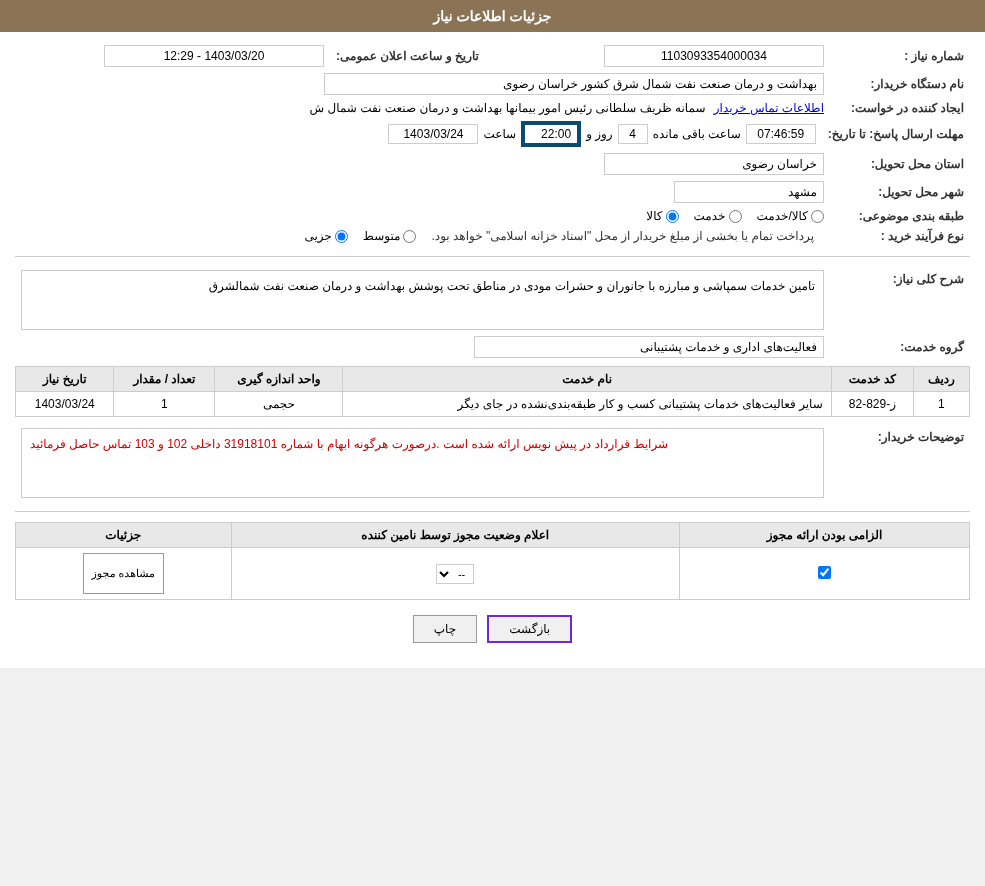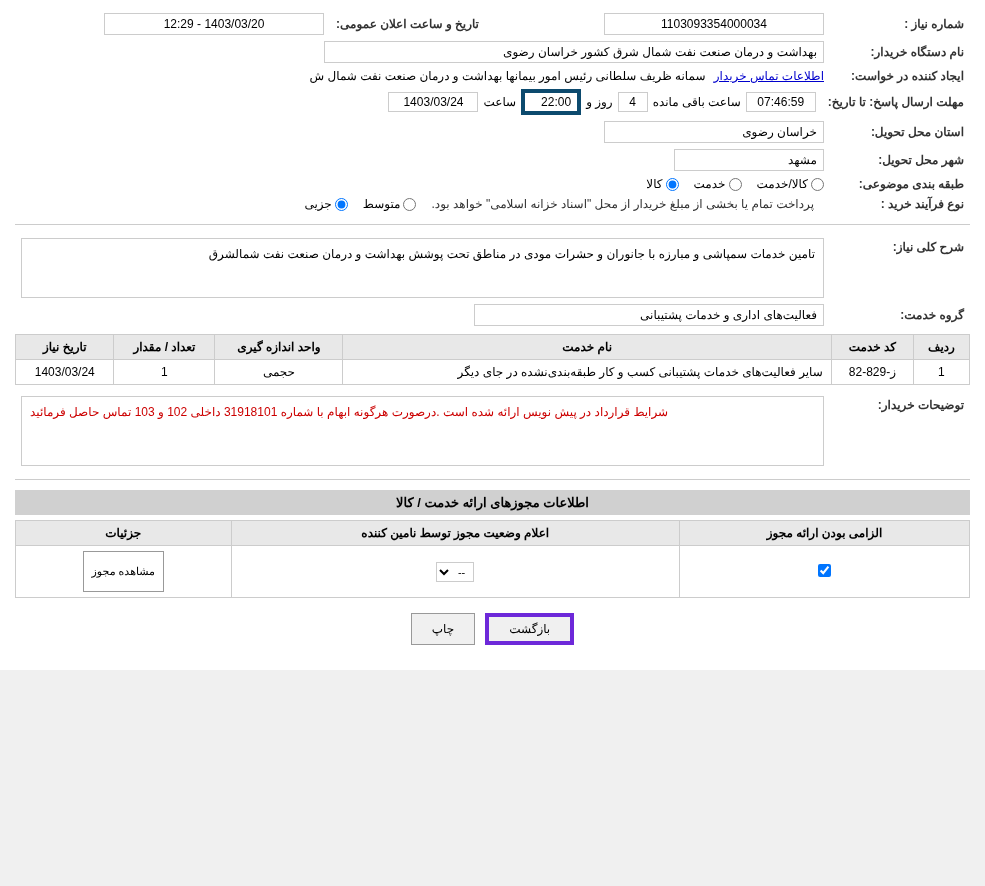--- a/index.html
+++ b/index.html
@@ -152,21 +152,21 @@
     .btn {
       padding: 5px 20px;
       border: 1px solid #999;
       cursor: pointer;
       background: #f0f0f0;
       font-family: Tahoma, Arial, sans-serif;
       font-size: 12px;
     }
     .btn-return {
       background: #f0f0f0;
-      border: 4px solid #6d28d9;
+      border: 2px solid #6d28d9;
     }
     .btn-print {
       background: #f0f0f0;
       border: 1px solid #999;
     }
     .select-box {
       border: 1px solid #ccc;
       padding: 2px 4px;
       background: #fff;
       font-family: Tahoma, Arial, sans-serif;
@@ -191,20 +191,23 @@
       align-items: center;
       gap: 5px;
       direction: rtl;
     }
   </style>
 </head>
 <body>
 
 <div class="page-container">
 
+  <div class="header-bar">
+    <span>جزئیات اطلاعات نیاز</span>
+  </div>
 
   <div class="content main-content">
 
     <table class="info-table">
       <tbody>
           <tr>
         <td class="label-cell">شماره نیاز :</td>
         <td class="value-cell">
           <div class="input-box input-medium" style="text-align:center;">1103093354000034</div>
         </td>
@@ -380,21 +383,20 @@
         <td class="label-cell" style="vertical-align:top; padding-top:5px;">توضیحات خریدار:</td>
         <td class="value-cell">
           <div class="buyer-notes">شرایط قرارداد در پیش نویس ارائه شده است .درصورت هرگونه ابهام با شماره 31918101 داخلی 102 و 103 تماس حاصل فرمائید</div>
         </td>
       </tr>
     </tbody>
       </table>
 
     <hr class="section-divider">
 
-    <div class="section-header">اطلاعات مجوزهای ارائه خدمت / کالا</div>
 
     <table class="license-table">
       <thead>
         <tr>
           <th>الزامی بودن ارائه مجوز</th>
           <th>اعلام وضعیت مجوز توسط نامین کننده</th>
           <th>جزئیات</th>
         </tr>
       </thead>
       <tbody>

